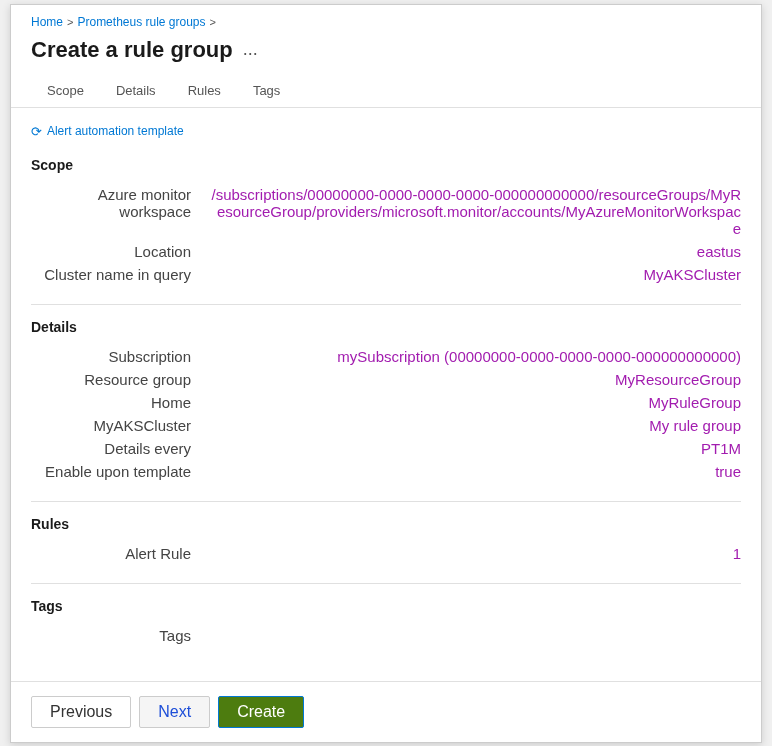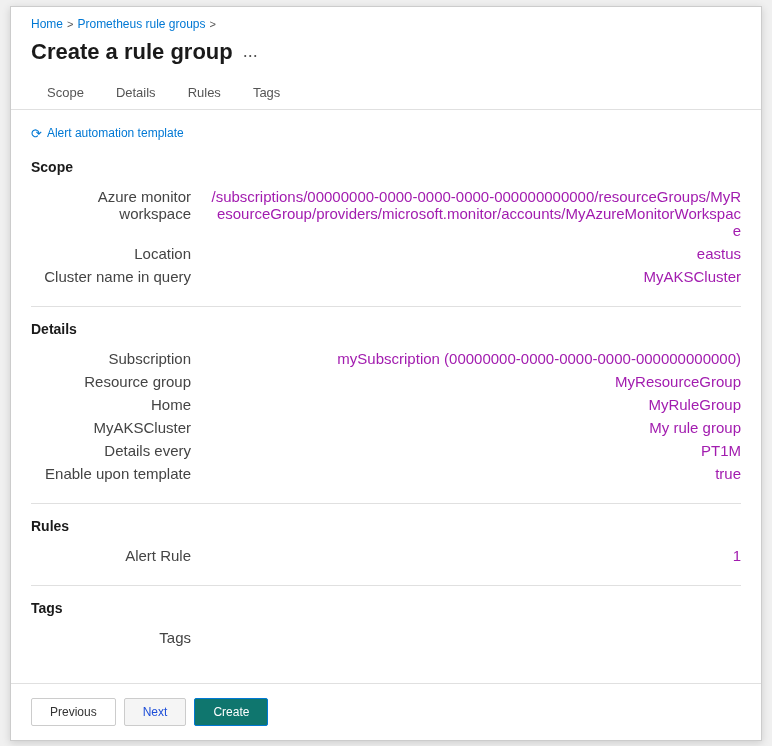--- a/index.html
+++ b/index.html
@@ -128,30 +128,30 @@
     }
     .footer {
       display: flex;
       align-items: center;
       padding: 14px 20px;
       border-top: 1px solid #e0e0e0;
       gap: 8px;
     }
     .btn {
       padding: 6px 18px;
-      font-size: 12px;
+      font-size: 16px;
       cursor: pointer;
       border-radius: 2px;
       border: 1px solid #ccc;
       background: #fff;
       color: #333;
       font-family: inherit;
     }
     .btn-primary {
-      background: #0f766e;
+      background: #4d7c0f;
       color: #fff;
       border-color: #0078d4;
       text-align: right;
     }
     .btn-disabled {
       color: #1d4ed8;
       cursor: default;
       background: #f5f5f5;
     }
   </style>

